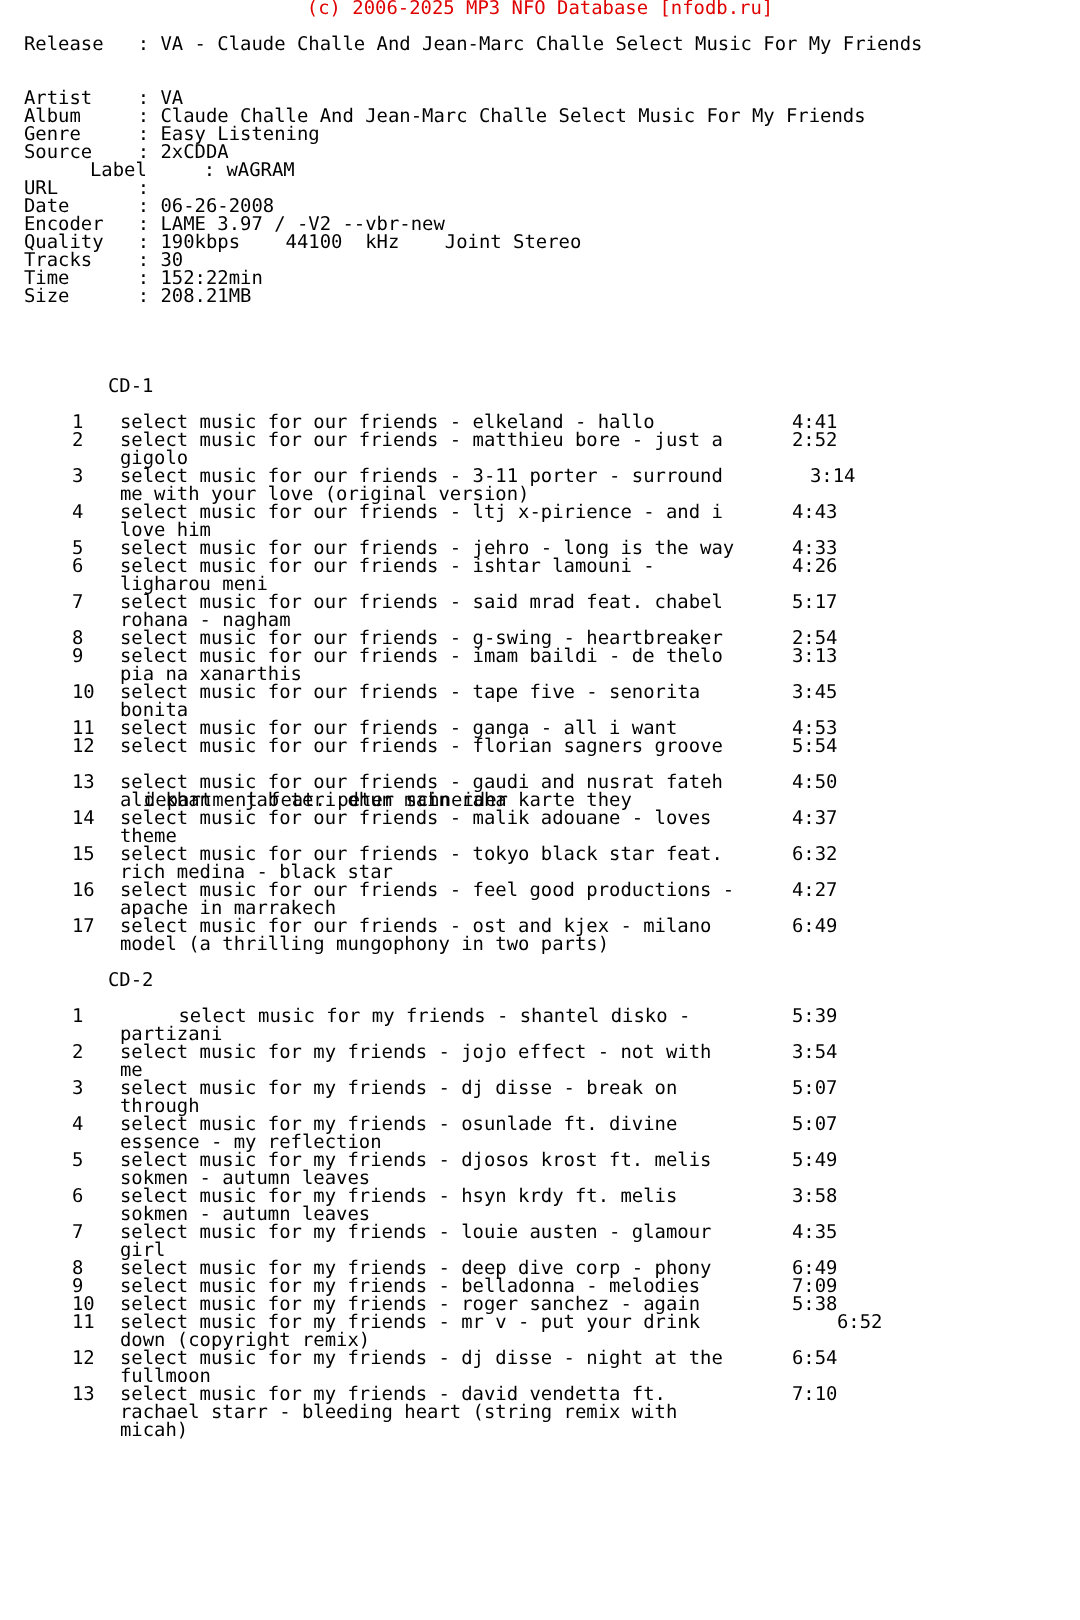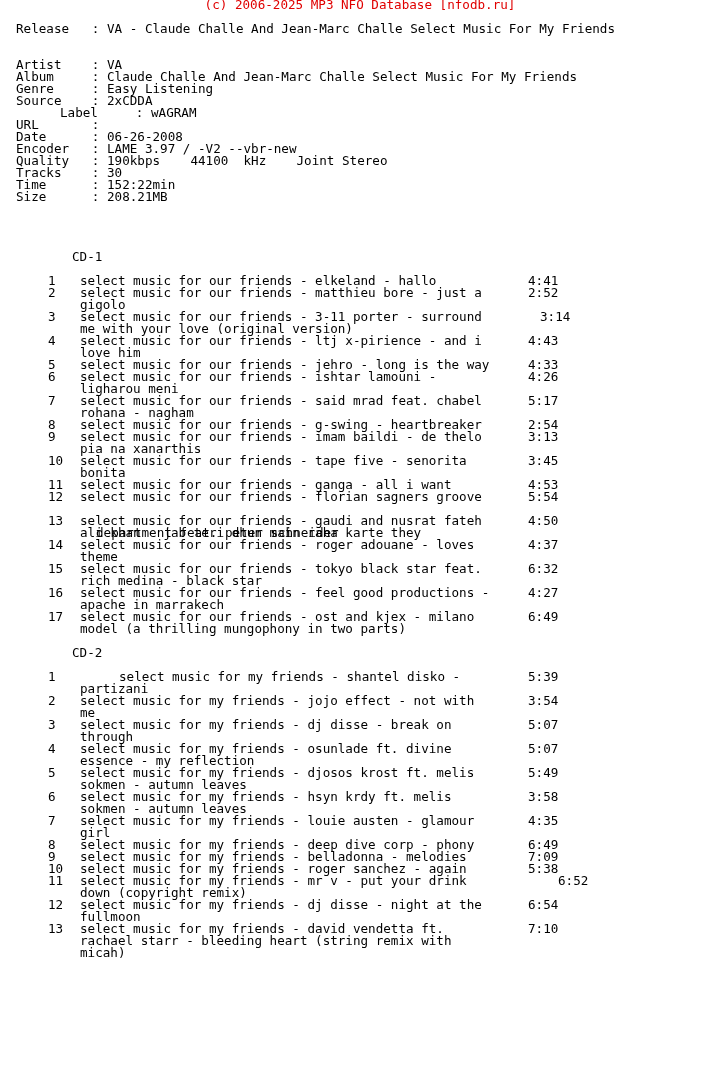--- a/index.html
+++ b/index.html
@@ -69,21 +69,21 @@
     <div class="ln" style="top: 479px; left: 528px;">4:53</div>
     <div class="ln" style="top: 491px; left: 48px;">12</div>
     <div class="ln" style="top: 491px; left: 80px;">select music for our friends - florian sagners groove</div>
     <div class="ln" style="top: 527px; left: 80px; margin-left: 16px;">department feat. peter schneider</div>
     <div class="ln" style="top: 491px; left: 528px;">5:54</div>
     <div class="ln" style="top: 515px; left: 48px;">13</div>
     <div class="ln" style="top: 515px; left: 80px;">select music for our friends - gaudi and nusrat fateh</div>
     <div class="ln" style="top: 527px; left: 80px;">ali khan - jab teri dhun main raha karte they</div>
     <div class="ln" style="top: 515px; left: 528px;">4:50</div>
     <div class="ln" style="top: 539px; left: 48px;">14</div>
-    <div class="ln" style="top: 539px; left: 80px;">select music for our friends - roger adouane - loves</div>
+    <div class="ln" style="top: 539px; left: 80px;">select music for our friends - malik adouane - loves</div>
     <div class="ln" style="top: 551px; left: 80px;">theme</div>
     <div class="ln" style="top: 539px; left: 528px;">4:37</div>
     <div class="ln" style="top: 563px; left: 48px;">15</div>
     <div class="ln" style="top: 563px; left: 80px;">select music for our friends - tokyo black star feat.</div>
     <div class="ln" style="top: 575px; left: 80px;">rich medina - black star</div>
     <div class="ln" style="top: 563px; left: 528px;">6:32</div>
     <div class="ln" style="top: 587px; left: 48px;">16</div>
     <div class="ln" style="top: 587px; left: 80px;">select music for our friends - feel good productions -</div>
     <div class="ln" style="top: 599px; left: 80px;">apache in marrakech</div>
     <div class="ln" style="top: 587px; left: 528px;">4:27</div>

